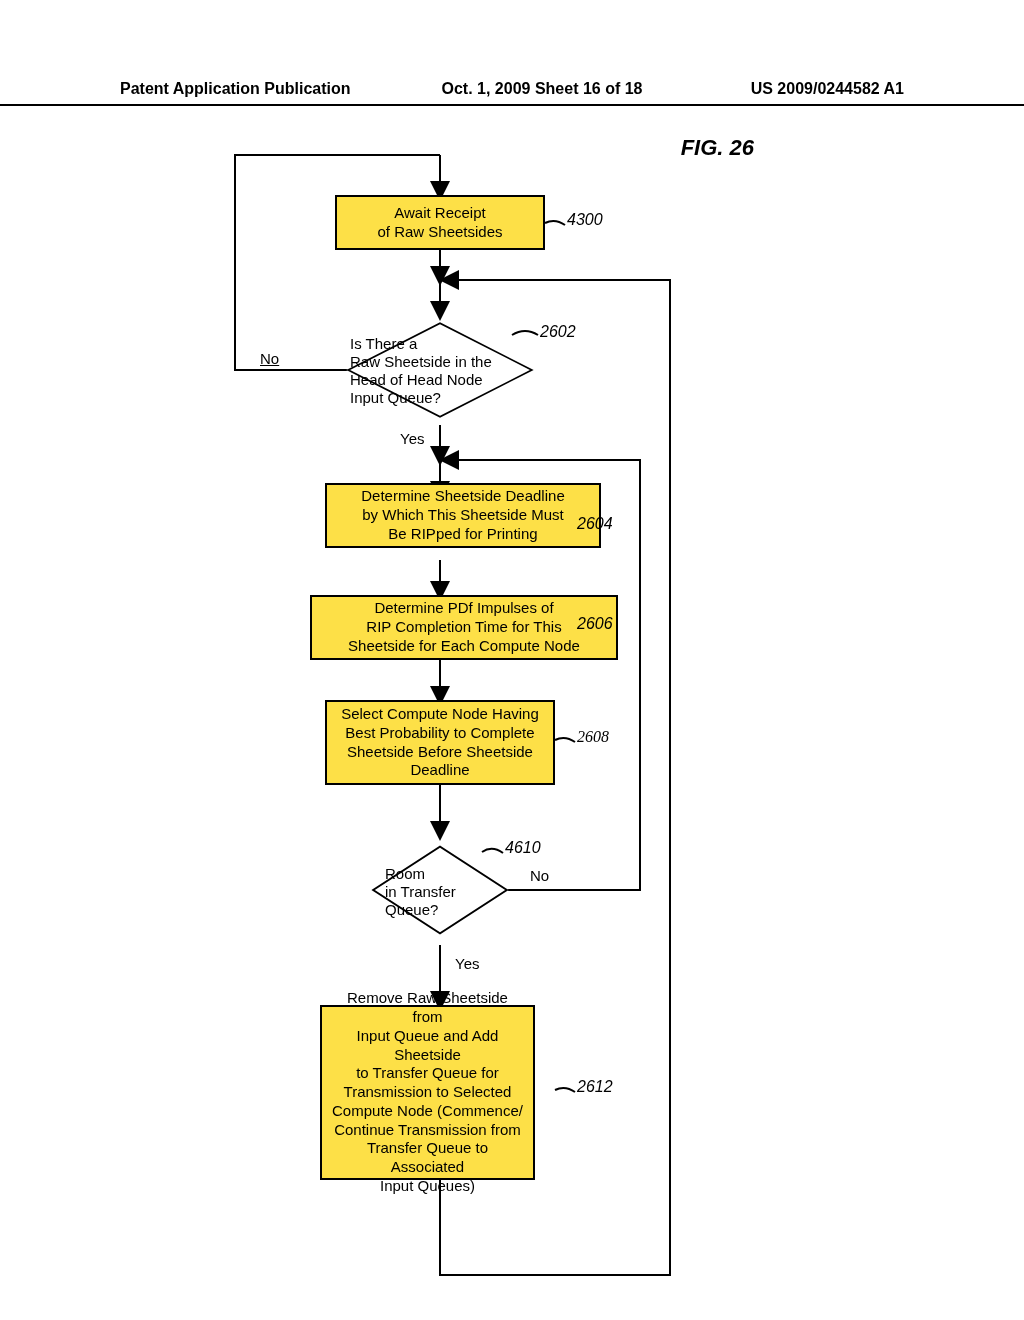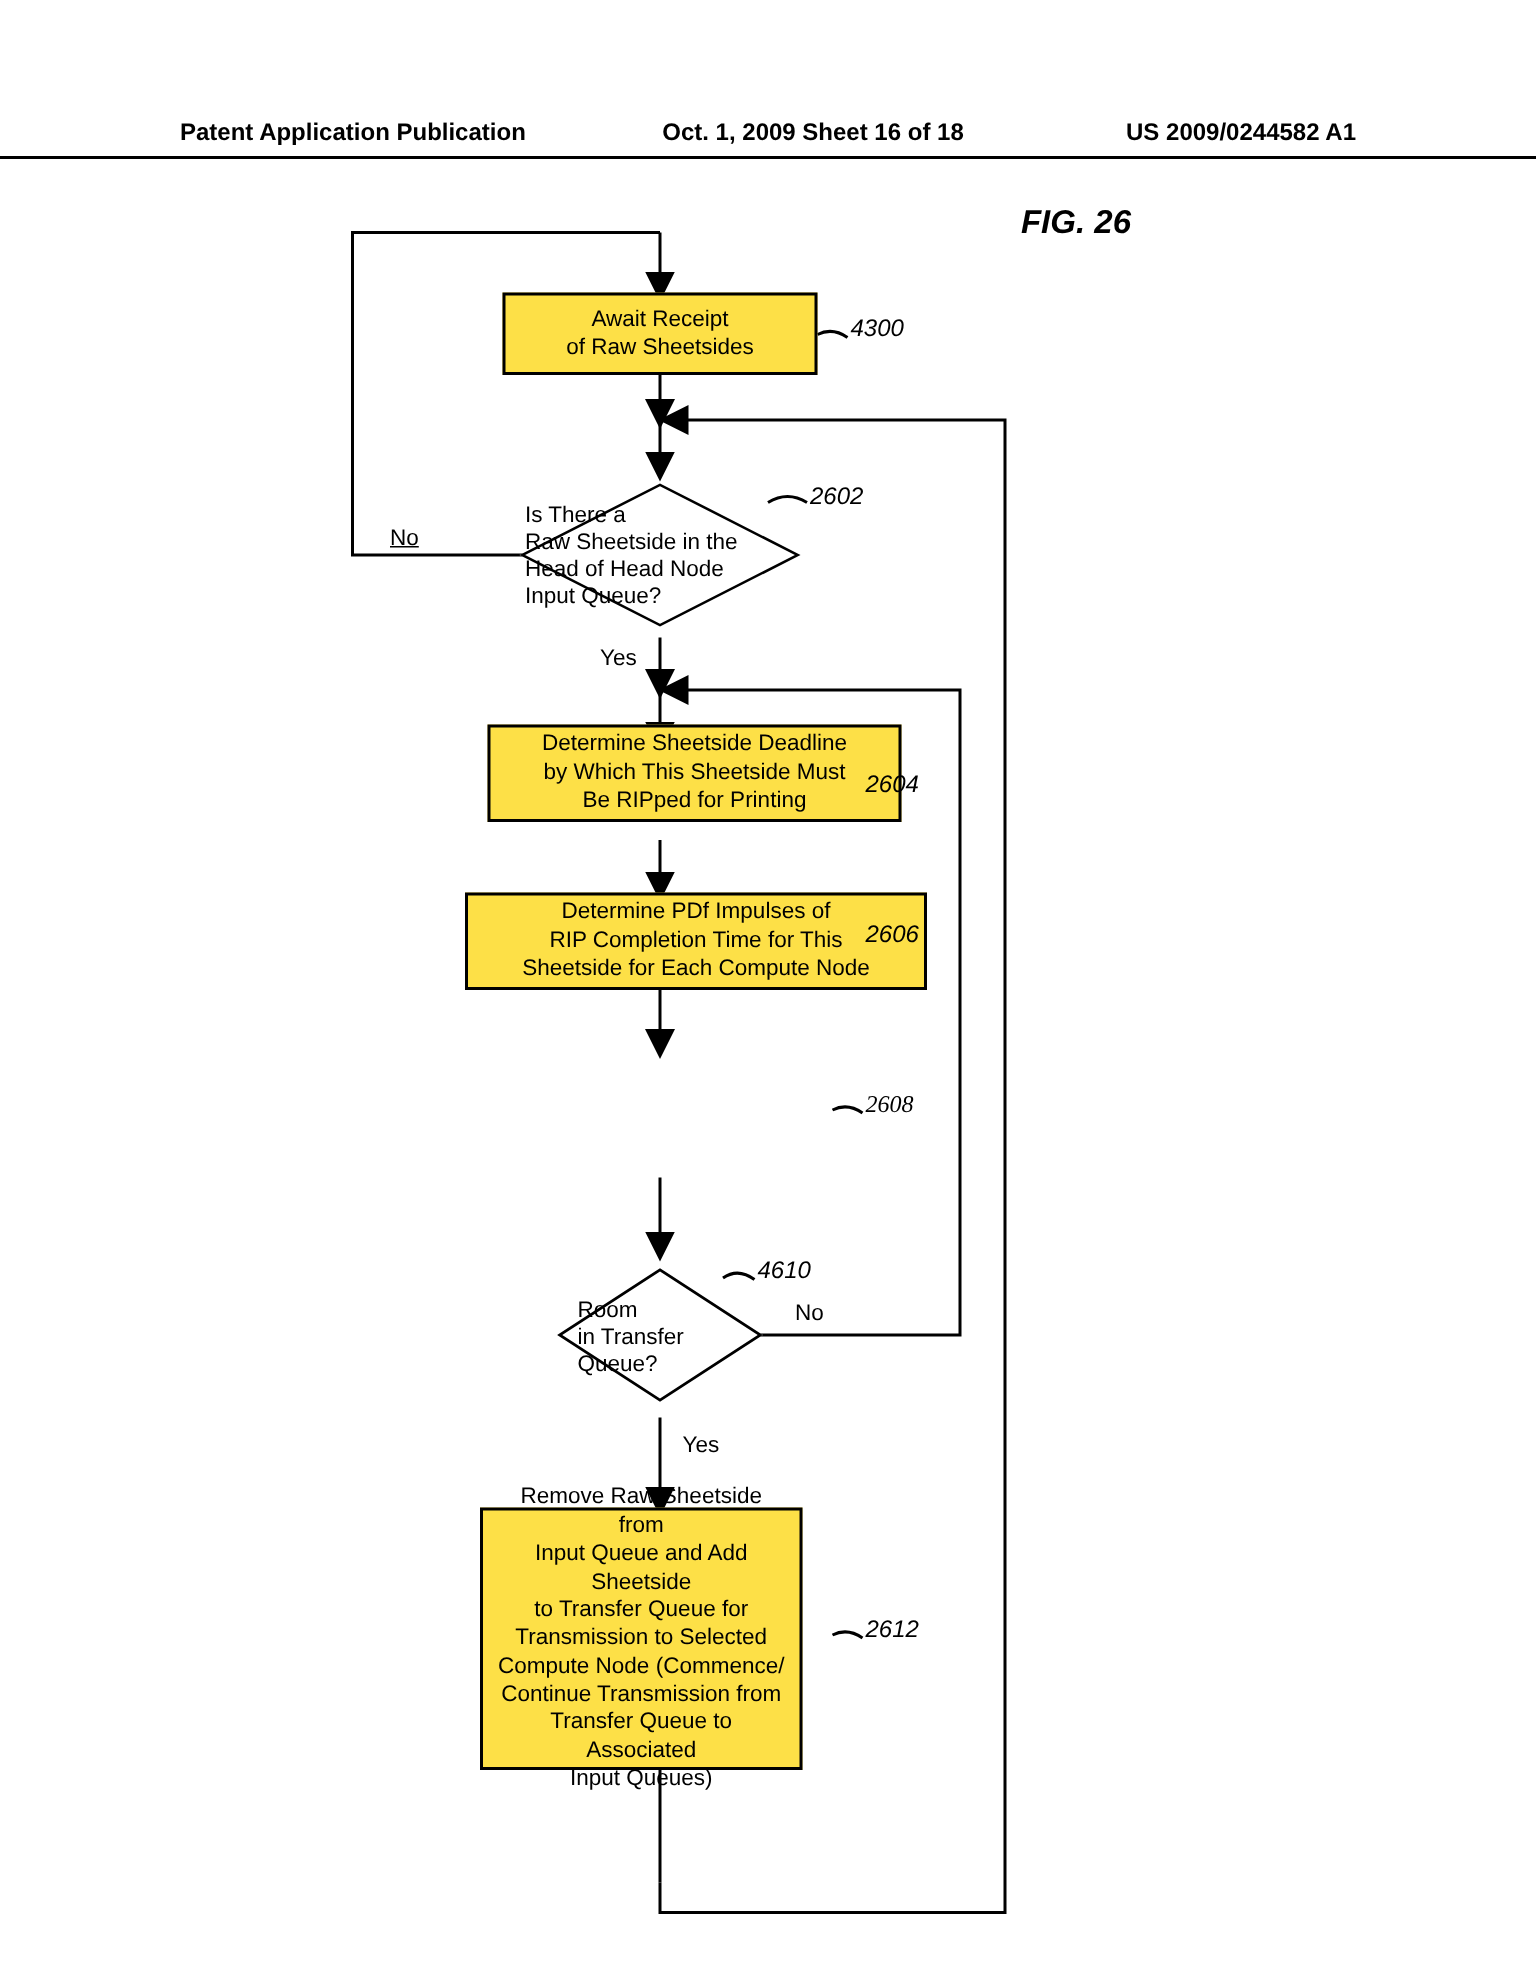--- a/index.html
+++ b/index.html
@@ -153,20 +153,24 @@
   <div class="box" style="left:125px; top:328px; width:276px; height:65px; white-space:pre-line;">Determine Sheetside Deadline
 by Which This Sheetside Must
 Be RIPped for Printing</div>
   <div class="ref" style="left:377px; top:360px;">2604</div>
 
   <div class="box" style="left:110px; top:440px; width:308px; height:65px; white-space:pre-line;">Determine PDf Impulses of
 RIP Completion Time for This
 Sheetside for Each Compute Node</div>
   <div class="ref" style="left:377px; top:460px;">2606</div>
 
+  <div class="box" style="left:125px; top:545px; width:230px; height:85px; white-space:pre-line;">Select Compute Node Having
+Best Probability to Complete
+Sheetside Before Sheetside
+Deadline</div>
   <div class="ref" style="left:377px; top:573px;font-family:Liberation Serif, serif;">2608</div>
 
   <div class="diamond" style="left:200px; top:695px; width:80px; height:80px; transform: rotate(45deg) skew(-12deg,-12deg);"></div>
   <div class="diamond-text" style="left:185px; top:710px; width:110px; white-space:pre-line;">Room
 in Transfer
 Queue?</div>
   <div class="ref" style="left:305px; top:684px;">4610</div>
   <div class="label" style="left:330px; top:712px;">No</div>
   <div class="label" style="left:255px; top:800px;">Yes</div>
 

